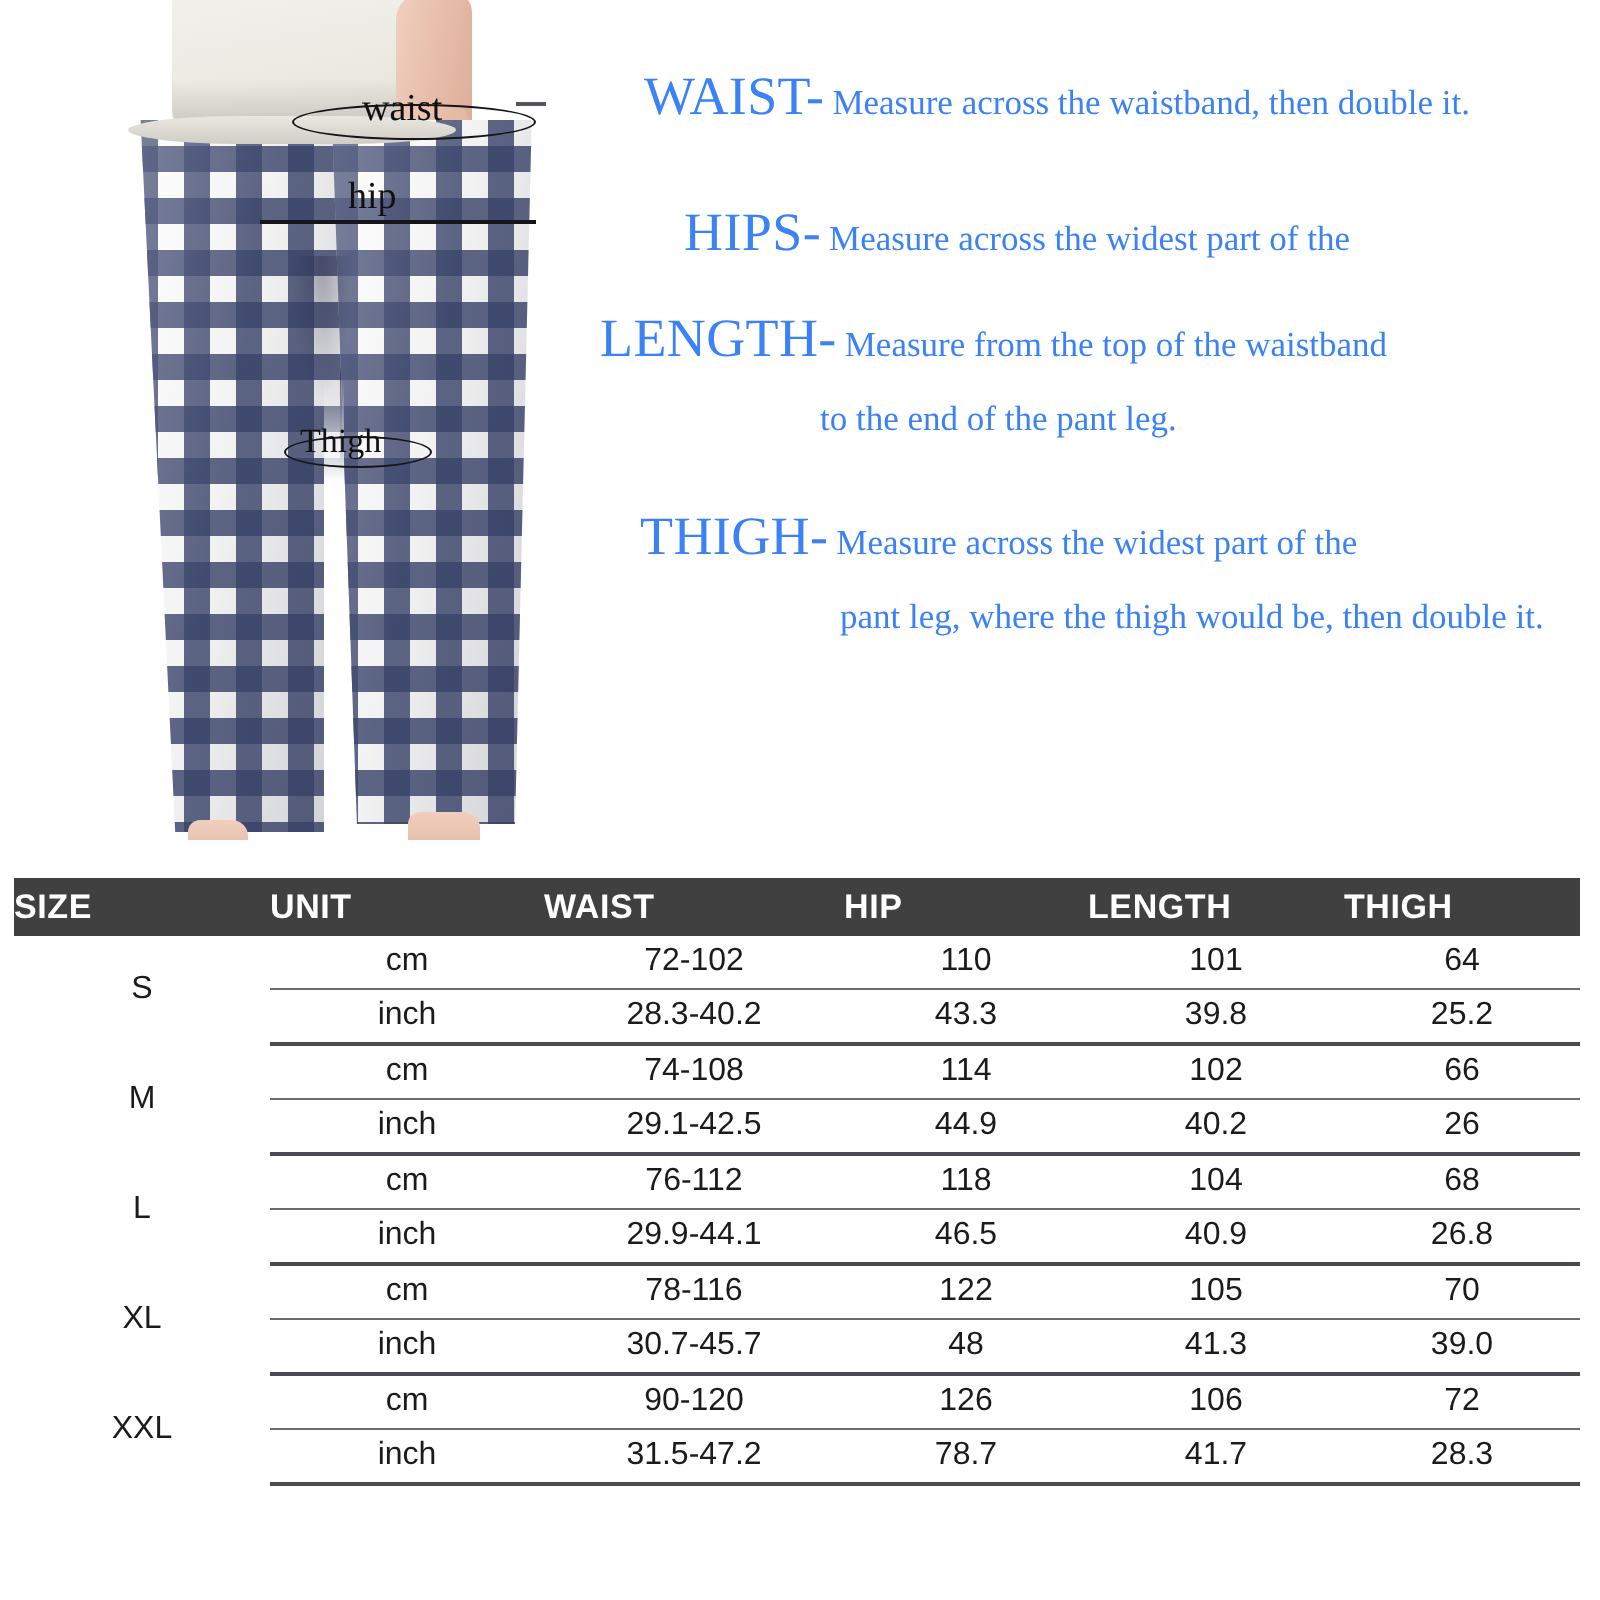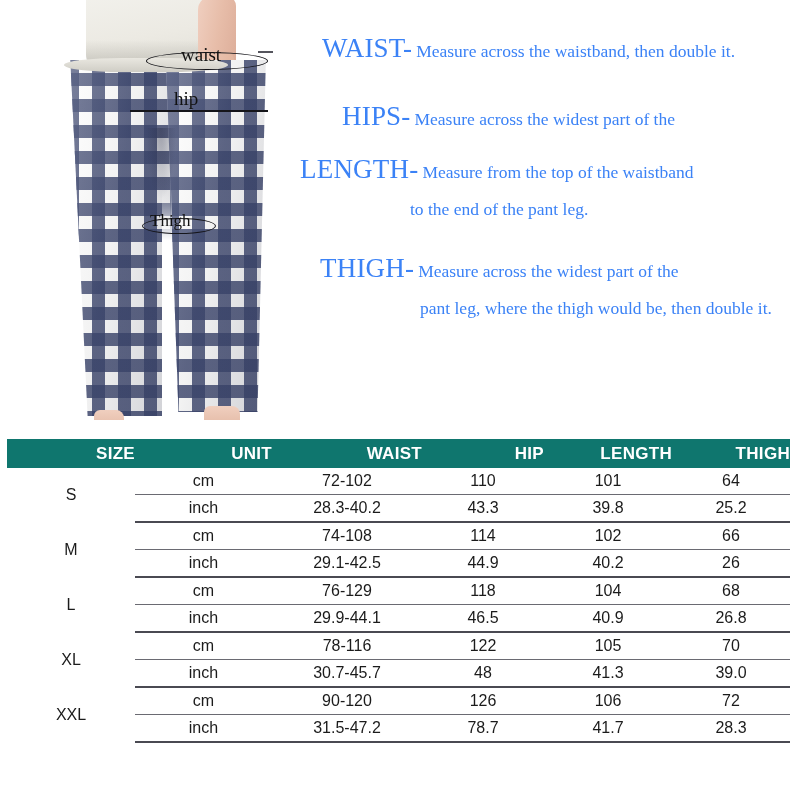--- a/index.html
+++ b/index.html
@@ -210,28 +210,28 @@
     left: 7px; top: 439px;
     width: 783px;
   }
   table.size-table {
     width: 783px;
     border-collapse: collapse;
     font-family: "Liberation Sans", sans-serif;
     table-layout: fixed;
   }
   table.size-table th {
-    background: #0f766e;
+    background: #404040;
     color: #ffffff;
     font-size: 17px;
     font-weight: 700;
     letter-spacing: .3px;
     height: 29px;
     padding: 0;
-    text-align: right;
+    text-align: left;
     border: none;
   }
   table.size-table td {
     text-align: center;
     font-size: 16px;
     color: #1b1b1b;
     height: 26px;
     padding: 0;
     background: #ffffff;
     border: none;
@@ -372,21 +372,21 @@
         <tr class="unit-inch group-end">
           <td class="sep-left">inch</td>
           <td class="sep-left">29.1-42.5</td>
           <td class="sep-left">44.9</td>
           <td class="sep-left">40.2</td>
           <td class="sep-left">26</td>
         </tr>
         <tr class="unit-cm">
           <td class="size-cell" rowspan="2">L</td>
           <td class="sep-left inner-rule">cm</td>
-          <td class="sep-left inner-rule">76-129</td>
+          <td class="sep-left inner-rule">76-112</td>
           <td class="sep-left inner-rule">118</td>
           <td class="sep-left inner-rule">104</td>
           <td class="sep-left inner-rule">68</td>
         </tr>
         <tr class="unit-inch group-end">
           <td class="sep-left">inch</td>
           <td class="sep-left">29.9-44.1</td>
           <td class="sep-left">46.5</td>
           <td class="sep-left">40.9</td>
           <td class="sep-left">26.8</td>

